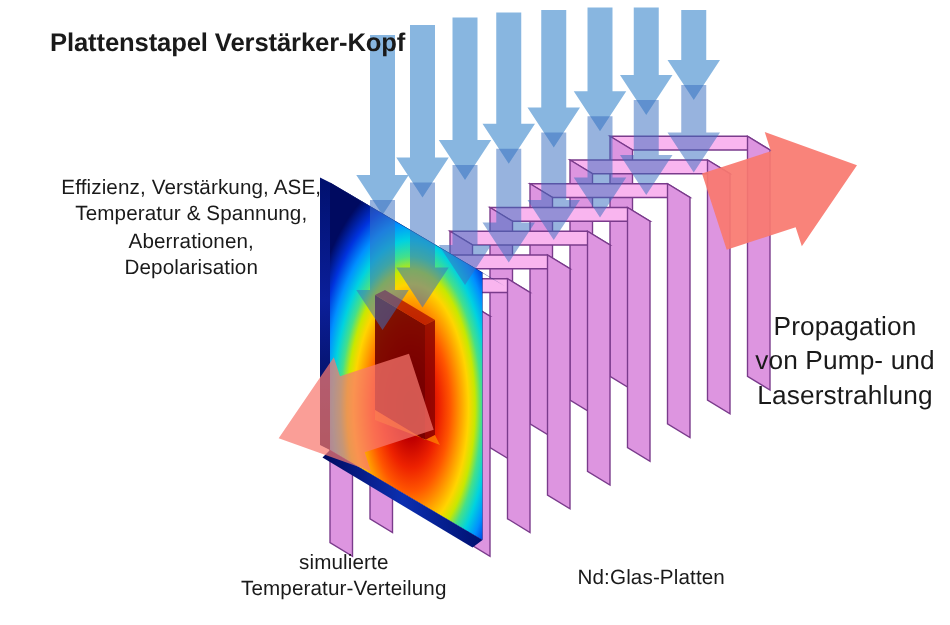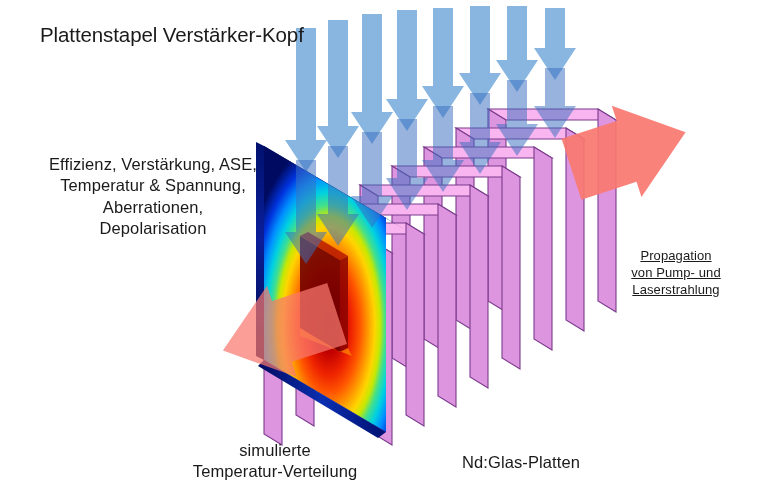--- a/index.html
+++ b/index.html
@@ -28,48 +28,46 @@
     position: absolute;
     color: #1a1a1a;
     white-space: pre;
     line-height: 1.22;
     letter-spacing: 0.1px;
   }
   #page-title {
     left: 40px;
     top: 22px;
     font-size: 20.5px;
-    font-weight: normal;
+    font-weight: bold;
     letter-spacing: -0.1px;
   }
   #label-left-metrics {
     left: 22px;
     top: 140px;
     width: 262px;
     text-align: center;
     font-size: 16.5px;
     line-height: 1.30;
-    margin-top: 14px;
   }
   #label-helium {
     left: 548px;
     top: 40px;
     width: 190px;
     text-align: center;
     font-size: 16.5px;
     line-height: 1.30;
   }
   #label-propagation {
     left: 596px;
     top: 248px;
     width: 160px;
     text-align: center;
-    font-size: 13px;
-    line-height: 1.30;
-    text-decoration: underline;
+    font-size: 21px;
+    line-height: 1.30;
   }
   #label-thermal {
     left: 150px;
     top: 440px;
     width: 250px;
     text-align: center;
     font-size: 16.5px;
     line-height: 1.30;
   }
   #label-plates {

